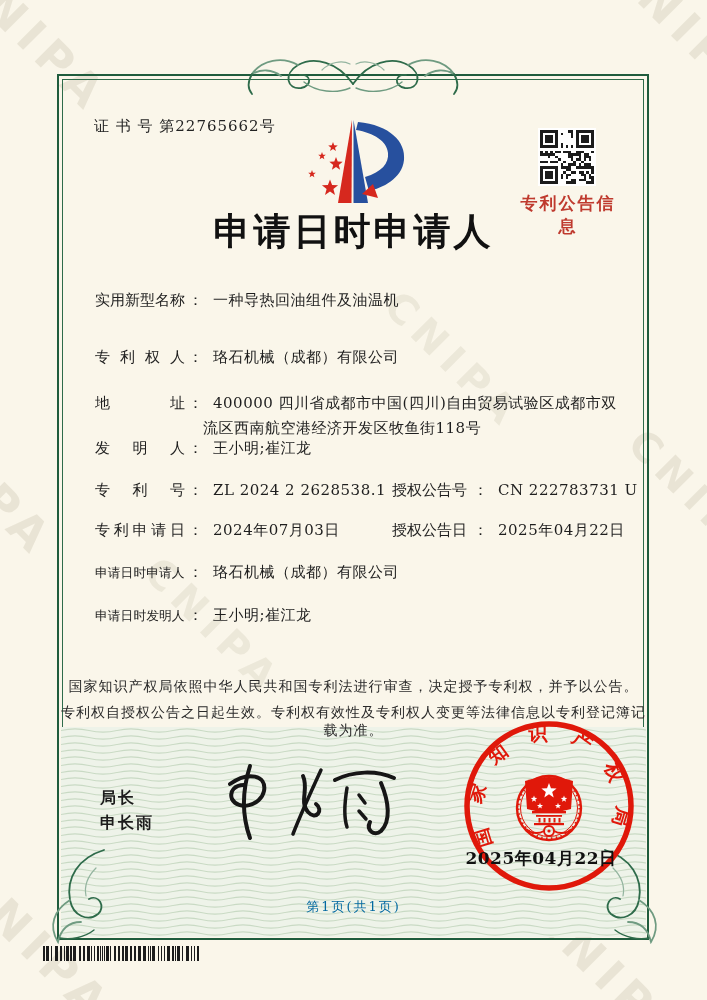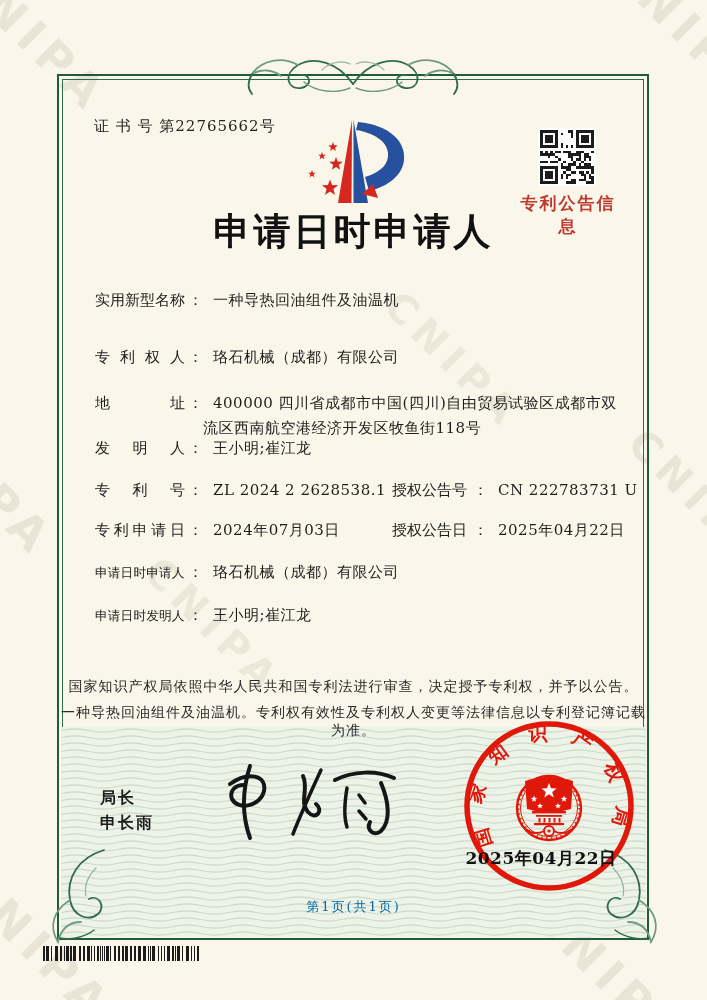--- a/index.html
+++ b/index.html
@@ -386,21 +386,21 @@
     <span class="flabel">授权公告日</span><span class="colon">：</span><span class="fval">2025年04月22日</span>
   </div>
   <div class="r row7">
     <span class="flabel compress">申请日时申请人</span><span class="colon">：</span><span class="fval">珞石机械（成都）有限公司</span>
   </div>
   <div class="r row8">
     <span class="flabel compress">申请日时发明人</span><span class="colon">：</span><span class="fval">王小明;崔江龙</span>
   </div>
 
   <div class="stmt stmt1">国家知识产权局依照中华人民共和国专利法进行审查，决定授予专利权，并予以公告。</div>
-  <div class="stmt stmt2">一种导热回油组件及油温机。专利权有效性及专利权人变更等法律信息以专利登记簿记载为准。</div>
+  <div class="stmt stmt2">专利权自授权公告之日起生效。专利权有效性及专利权人变更等法律信息以专利登记簿记载为准。</div>
 
   <div class="director dir1">局长</div>
   <div class="director dir2">申长雨</div>
 
   <svg class="sig" width="195" height="90" viewBox="0 0 195 90">
     <g fill="none" stroke="#161616" stroke-width="4" stroke-linecap="round">
       <path d="M42,8 C35,30 33,55 42,80"></path>
       <path d="M22,26 C40,13 59,17 56,33 C53,48 30,53 24,41 C21,33 27,27 36,27"></path>
       <path d="M95,18 C101,31 91,44 100,54 C108,63 116,52 108,46"></path>
       <path d="M113,12 C101,38 92,58 85,76" stroke-width="3.5"></path>

